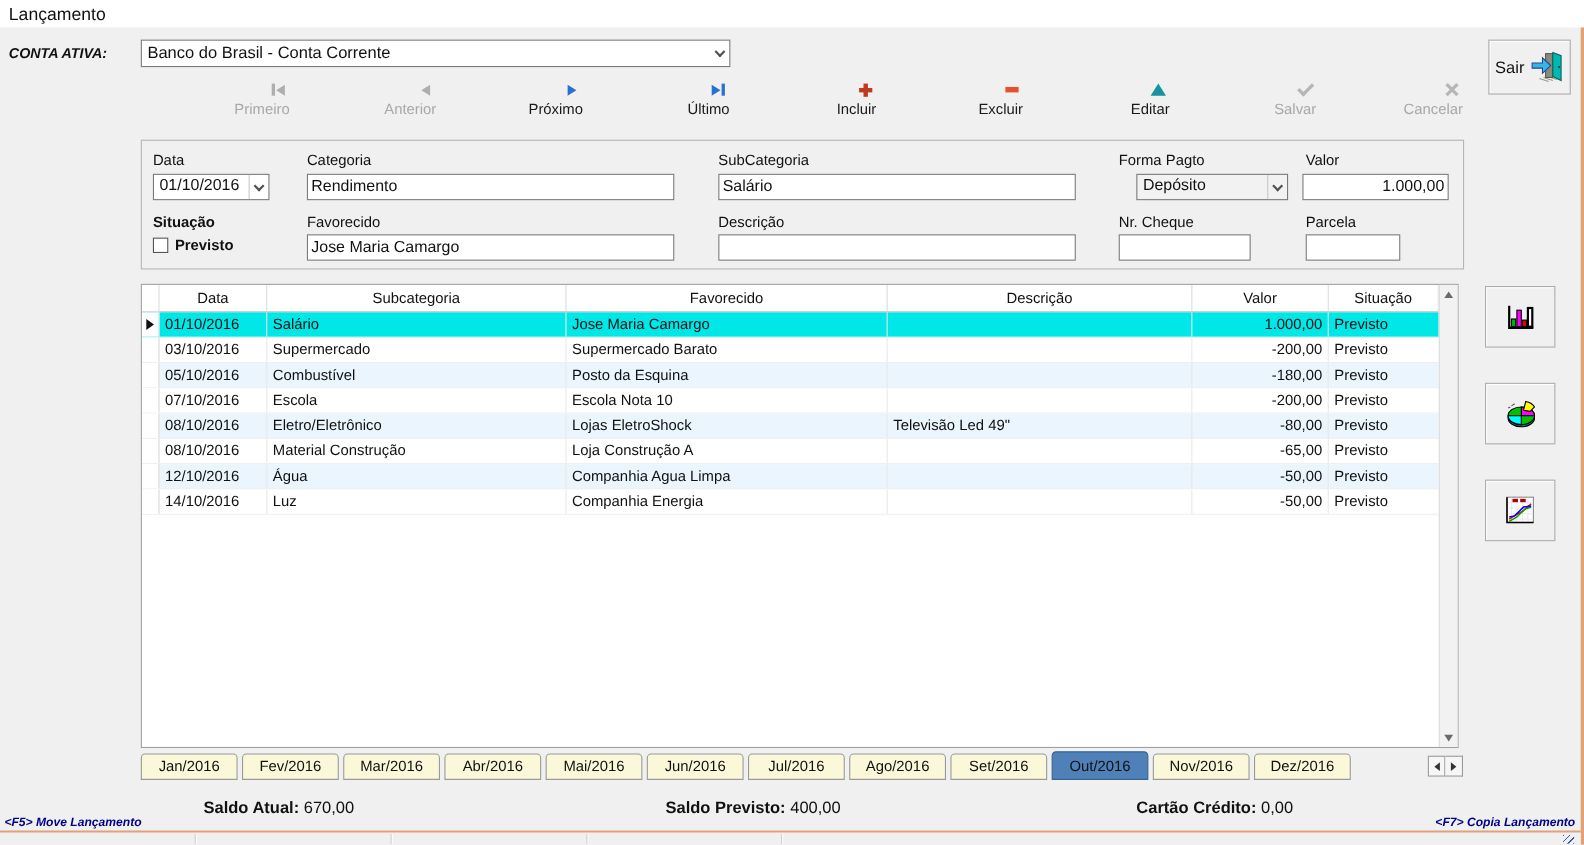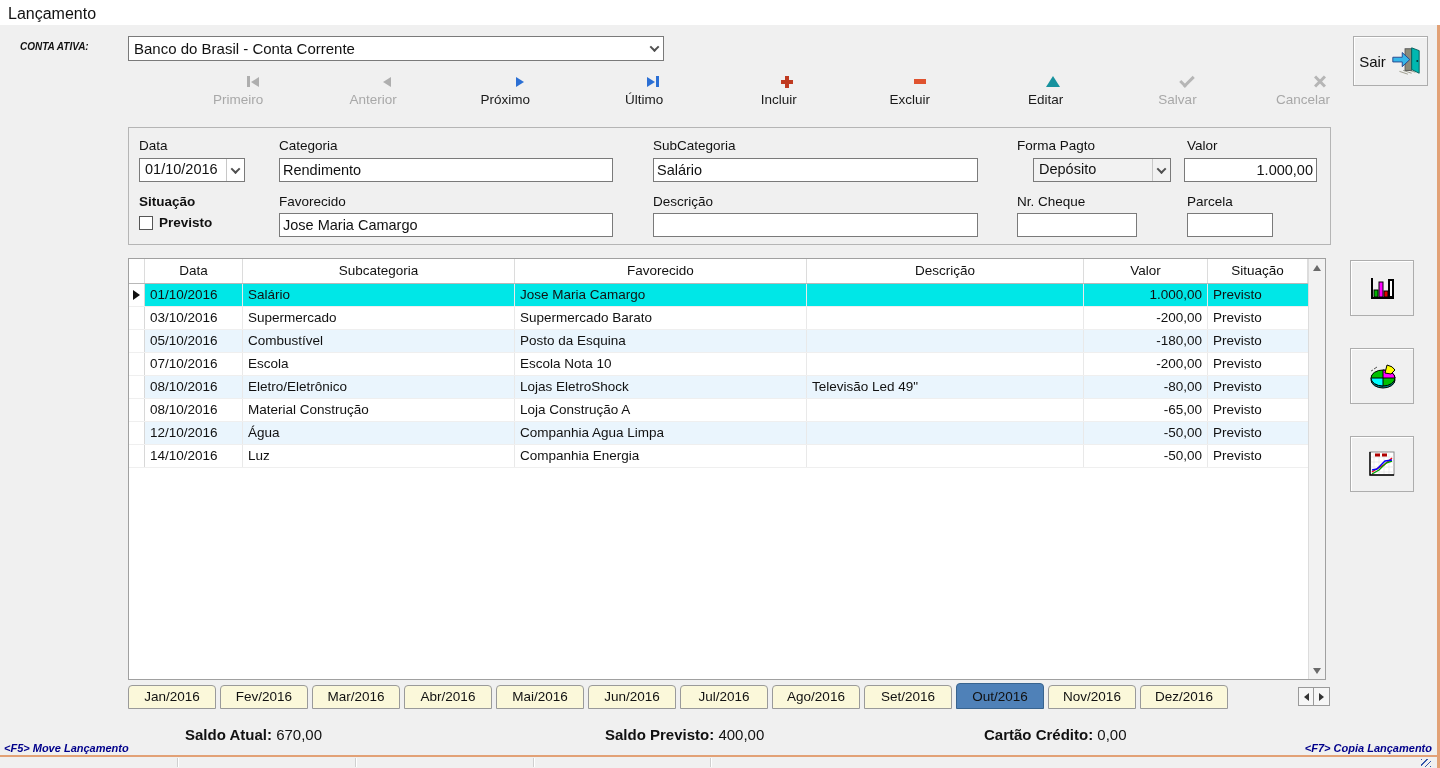--- a/index.html
+++ b/index.html
@@ -5,21 +5,21 @@
   * { margin:0; padding:0; box-sizing:border-box; }
   html,body { width:1440px; height:768px; overflow:hidden; }
   body { font-family:"Liberation Sans", sans-serif; background:#f0f0f0; position:relative; color:#111; }
 
   
   .titlebar { position:absolute; left:0; top:0; width:1440px; height:25px; background:#ffffff; }
   .titlebar .title { position:absolute; left:8px; top:5px; font-size:16px; color:#111; }
   .right-border { position:absolute; top:25px; right:0; width:3px; bottom:0; background:#e2a176; }
 
   
-  .acct-label { position:absolute; left:8px; top:41px; font-size:10px; font-weight:bold; font-style:italic;margin-left:12px; }
+  .acct-label { position:absolute; left:8px; top:41px; font-size:13px; font-weight:bold; font-style:italic; }
   .combo { position:absolute; background:#fff; border:1px solid #7a7a7a; display:flex; align-items:center; }
   .acct-combo { left:128px; top:36px; width:536px; height:25px; }
   .combo .combo-text { flex:1; padding-left:5px; font-size:15px; white-space:nowrap; overflow:hidden; }
   .combo .combo-arrow { width:18px; height:100%; display:flex; align-items:center; justify-content:center; }
   .chev { width:7px; height:7px; border-right:2px solid #505050; border-bottom:2px solid #505050; transform:rotate(45deg) translate(-1px,-1px); }
 
   .sair-btn { position:absolute; left:1353px; top:36px; width:75px; height:50px; background:#f0f0f0;
               border:1px solid #adadad; box-shadow:inset 1px 1px 0 #fff; display:flex; align-items:center; justify-content:center; gap:4px; font-size:15px; }
 
   
@@ -375,21 +375,21 @@
 </div>
 
 <div class="summary" style="left:185px">
   <b>Saldo Atual:</b>
   <span>670,00</span>
 </div>
 <div class="summary" style="left:605px">
   <b>Saldo Previsto:</b>
   <span>400,00</span>
 </div>
-<div class="summary" style="left:984px">
+<div class="summary" style="left:1033px">
   <b>Cartão Crédito:</b>
   <span>0,00</span>
 </div>
 <span class="fnote fnote-left">&lt;F5&gt; Move Lançamento</span>
 <span class="fnote fnote-right">&lt;F7&gt; Copia Lançamento</span>
 
 <div class="orange-line"></div>
 <div class="statusbar">
   <span class="sb-div" style="left:177px"></span>
   <span class="sb-div" style="left:355px"></span>

